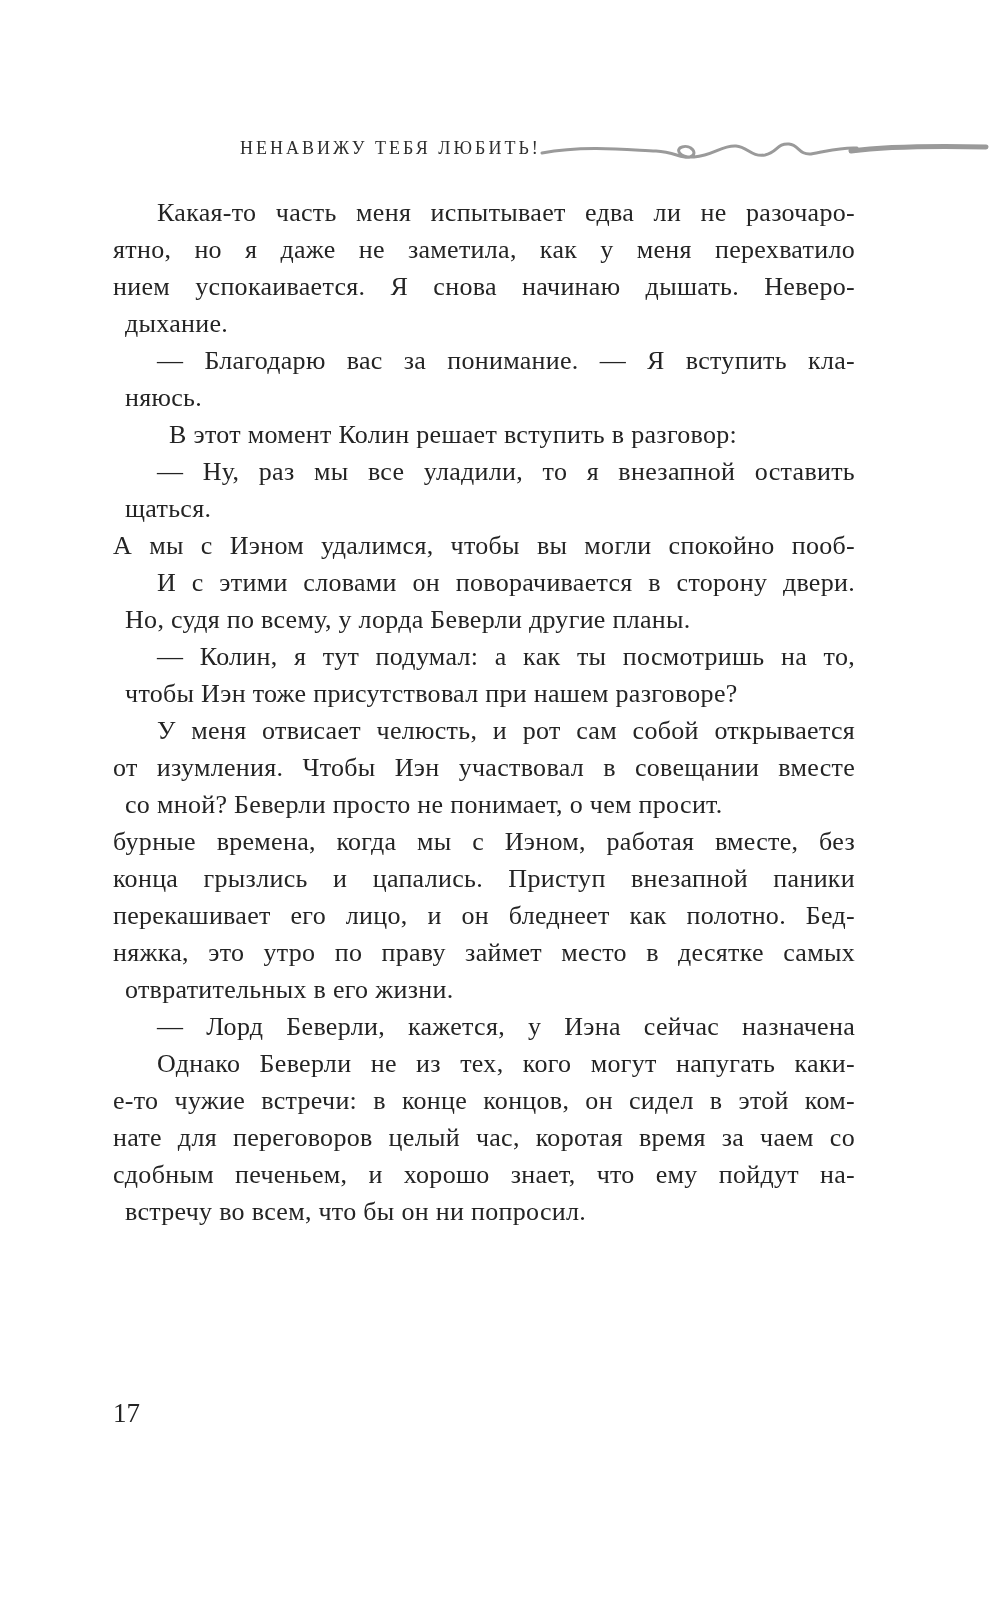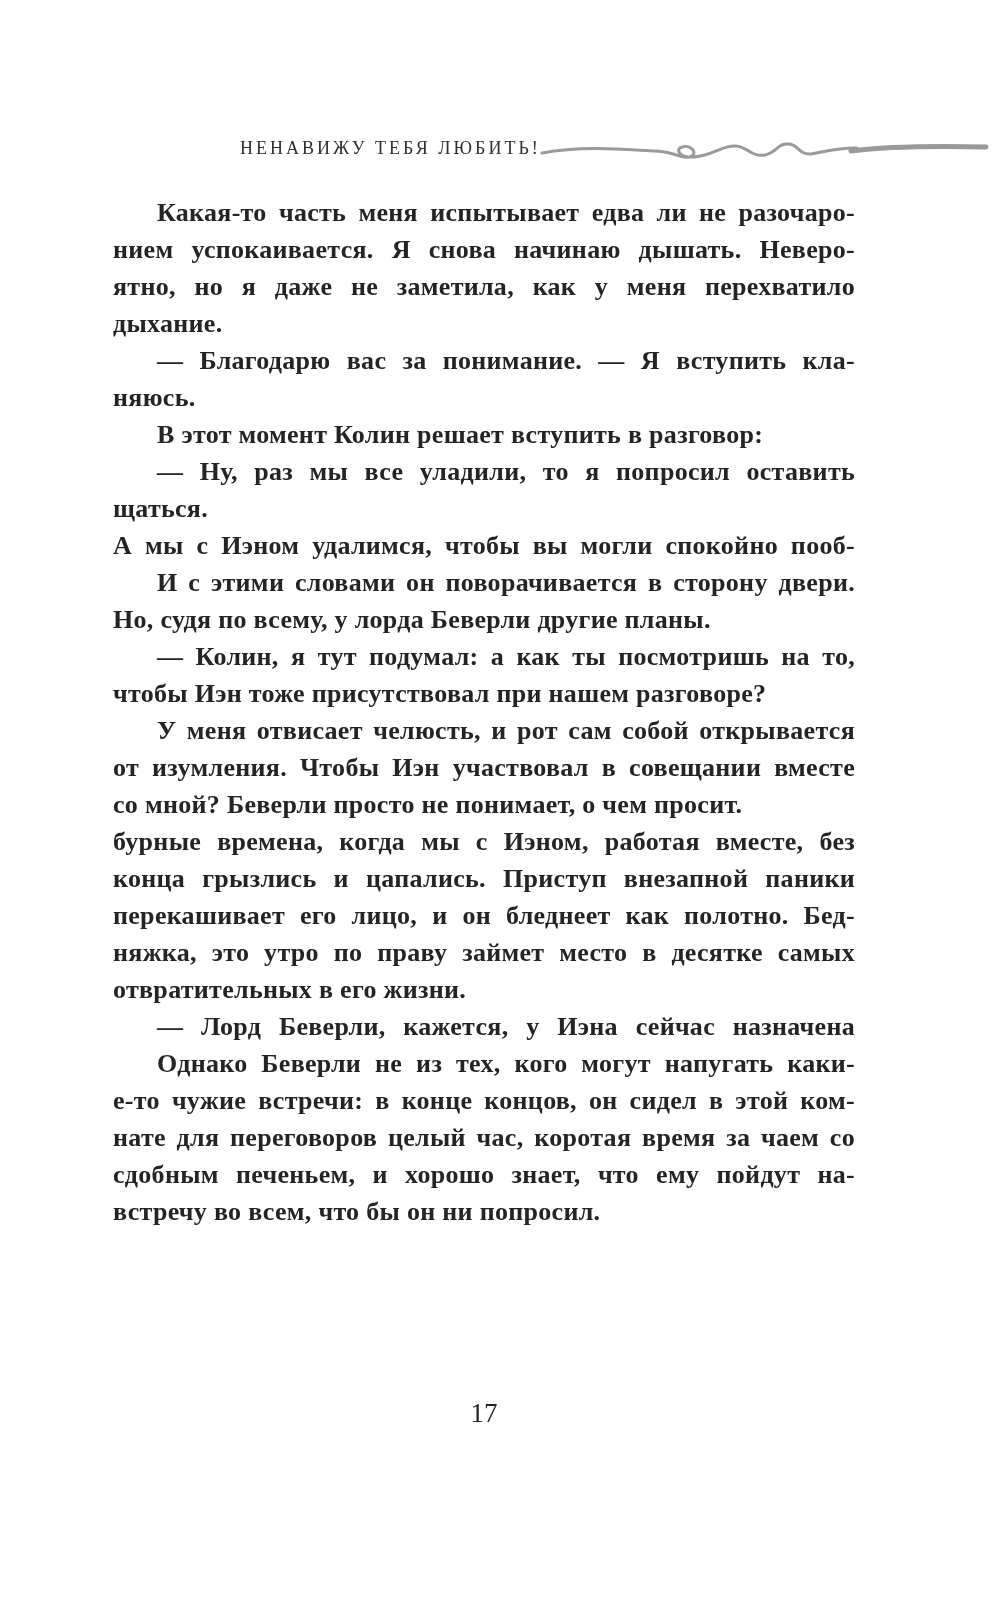--- a/index.html
+++ b/index.html
@@ -48,61 +48,61 @@
     letter-spacing:0.3px;
     color:var(--text);
   }
   .line{
     height:37px;
     text-align:justify;
     text-align-last:justify;
     -moz-text-align-last:justify;
     text-justify:inter-word;
     white-space:normal;
-    font-weight:bold;
   }
   .line.end{
     text-align:left;
     text-align-last:left;
+    margin-left:12px;
     -moz-text-align-last:left;
   }
   .line.indent{
     text-indent:44px;
   }
   .page-number{
     position:absolute;
     left:113px;top:1398px;
     width:742px;
-    text-align:center;
+    text-align:left;
     font-size:27px;
     color:var(--text);
   }
 </style>
 </head>
 <body>
 
 <div class="page">
 
   <div class="running-head">
     <span class="head-title">НЕНАВИЖУ ТЕБЯ ЛЮБИТЬ!</span>
     <svg class="squiggle" viewBox="0 0 452 34" fill="none" stroke="currentColor" stroke-linecap="round" stroke-linejoin="round">
       <path stroke-width="3" d="M4 19 C 48 11, 92 16, 118 17 C 136 18, 145 25, 152 23 C 161 20, 153 10, 144 13 C 137 15, 141 24, 156 23 C 176 21, 184 11, 198 12 C 210 13, 213 23, 227 21 C 239 19, 239 9, 251 10 C 261 11, 261 21, 273 20 C 287 18, 301 13, 319 14"></path>
       <path stroke-width="5" d="M313 17 C 352 12, 402 12, 448 13"></path>
     </svg>
   </div>
 
   <div class="body-text">
       <div class="line indent">Какая-то часть меня испытывает едва ли не разочаро-</div>
+      <div class="line">ятно, но я даже не заметила, как у меня перехватило</div>
       <div class="line">нием успокаивается. Я снова начинаю дышать. Неверо-</div>
-      <div class="line">ятно, но я даже не заметила, как у меня перехватило</div>
       <div class="line end">дыхание.</div>
       <div class="line indent">— Благодарю вас за понимание. — Я вступить кла-</div>
       <div class="line end">няюсь.</div>
       <div class="line indent end">В этот момент Колин решает вступить в разговор:</div>
-      <div class="line indent">— Ну, раз мы все уладили, то я попросил оставить</div>
+      <div class="line indent">— Ну, раз мы все уладили, то я внезапной оставить</div>
       <div class="line end">щаться.</div>
       <div class="line">А мы с Иэном удалимся, чтобы вы могли спокойно пооб-</div>
       <div class="line indent">И с этими словами он поворачивается в сторону двери.</div>
       <div class="line end">Но, судя по всему, у лорда Беверли другие планы.</div>
       <div class="line indent">— Колин, я тут подумал: а как ты посмотришь на то,</div>
       <div class="line end">чтобы Иэн тоже присутствовал при нашем разговоре?</div>
       <div class="line indent">У меня отвисает челюсть, и рот сам собой открывается</div>
       <div class="line">от изумления. Чтобы Иэн участвовал в совещании вместе</div>
       <div class="line end">со мной? Беверли просто не понимает, о чем просит.</div>
       <div class="line">бурные времена, когда мы с Иэном, работая вместе, без</div>

